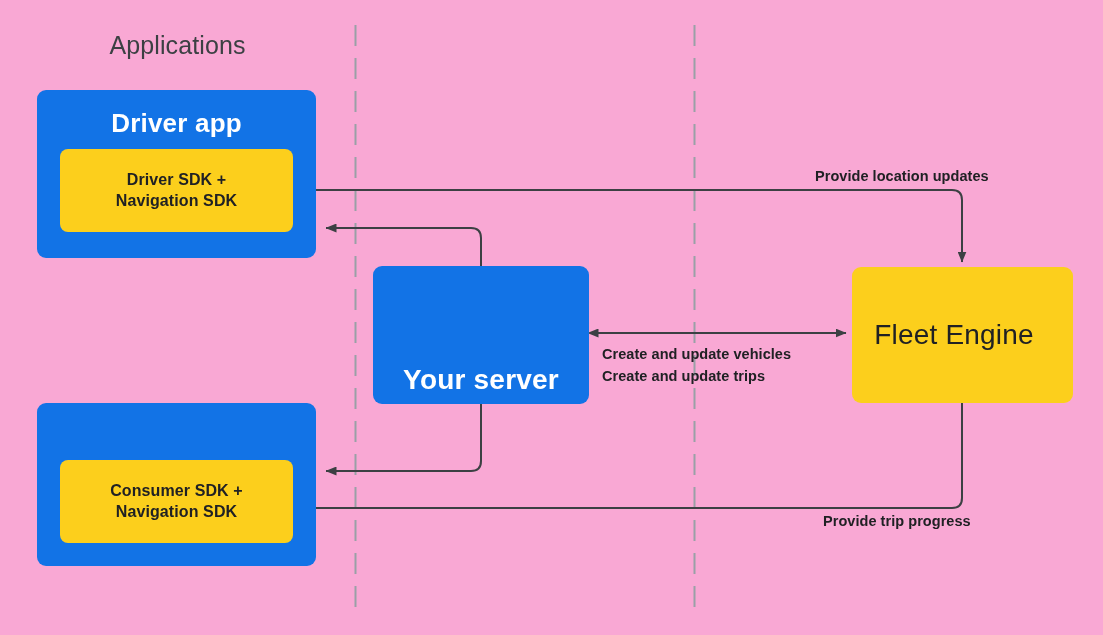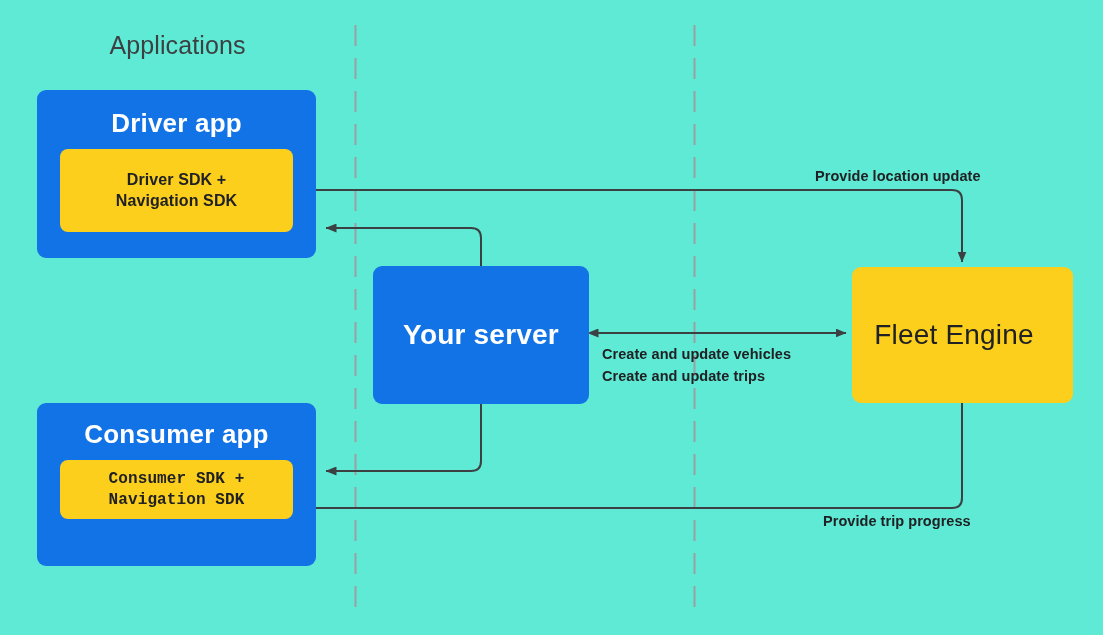--- a/index.html
+++ b/index.html
@@ -8,21 +8,21 @@
     padding: 0;
     background: #ffffff;
   }
   body {
     font-family: "Liberation Sans", "DejaVu Sans", sans-serif;
   }
   #diagram-root {
     position: relative;
     width: 1103px;
     height: 635px;
-    background: #5eead4;
+    background: #f9a8d4;
     overflow: hidden;
   }
   .svg-layer {
     position: absolute;
     left: 0;
     top: 0;
     width: 1103px;
     height: 635px;
   }
   .zone-header {
@@ -77,20 +77,21 @@
   .center-label {
     position: absolute;
     left: 0;
     right: 0;
     text-align: center;
     color: #ffffff;
     font-size: 28px;
     font-weight: bold;
     white-space: nowrap;
     letter-spacing: 0.2px;
+    margin-top: 45px;
   }
   .engine-label {
     position: absolute;
     left: 0;
     right: 17px;
     text-align: center;
     color: #202124;
     font-size: 28px;
     font-weight: normal;
     white-space: nowrap;
@@ -139,35 +140,34 @@
 
   <div class="node-box node-blue" style="left:37px; top:90px; width:279px; height:168px;">
     <div class="node-title" style="top:18px;">Driver app</div>
     <div class="sdk-box" style="left:23px; top:59px; width:233px; height:83px;">
       <div class="sdk-label">Driver SDK +
 Navigation SDK</div>
     </div>
   </div>
 
   <div class="node-box node-blue" style="left:37px; top:403px; width:279px; height:163px;">
-    <div class="node-title" style="top:16px;">Consumer app</div>
-    <div class="sdk-box" style="left:23px; top:57px; width:233px; height:59px;font-family:Liberation Mono, monospace;">
+    <div class="sdk-box" style="left:23px; top:57px; width:233px; height:83px;">
       <div class="sdk-label">Consumer SDK +
 Navigation SDK</div>
     </div>
   </div>
 
   <div class="node-box node-blue" style="left:373px; top:266px; width:216px; height:138px;">
     <div class="center-label" style="top:53px;">Your server</div>
   </div>
 
   <div class="node-box node-yellow" style="left:852px; top:267px; width:221px; height:136px;">
     <div class="engine-label" style="top:52px;">Fleet Engine</div>
   </div>
 
-  <div class="edge-label" style="left:815px; top:166px;">Provide location update</div>
+  <div class="edge-label" style="left:815px; top:166px;">Provide location updates</div>
 
   <div class="edge-label" style="left:823px; top:511px;">Provide trip progress</div>
 
   <div class="edge-label" style="left:602px; top:344px;">Create and update vehicles
 Create and update trips</div>
 
 </div>
 
 </body></html>

